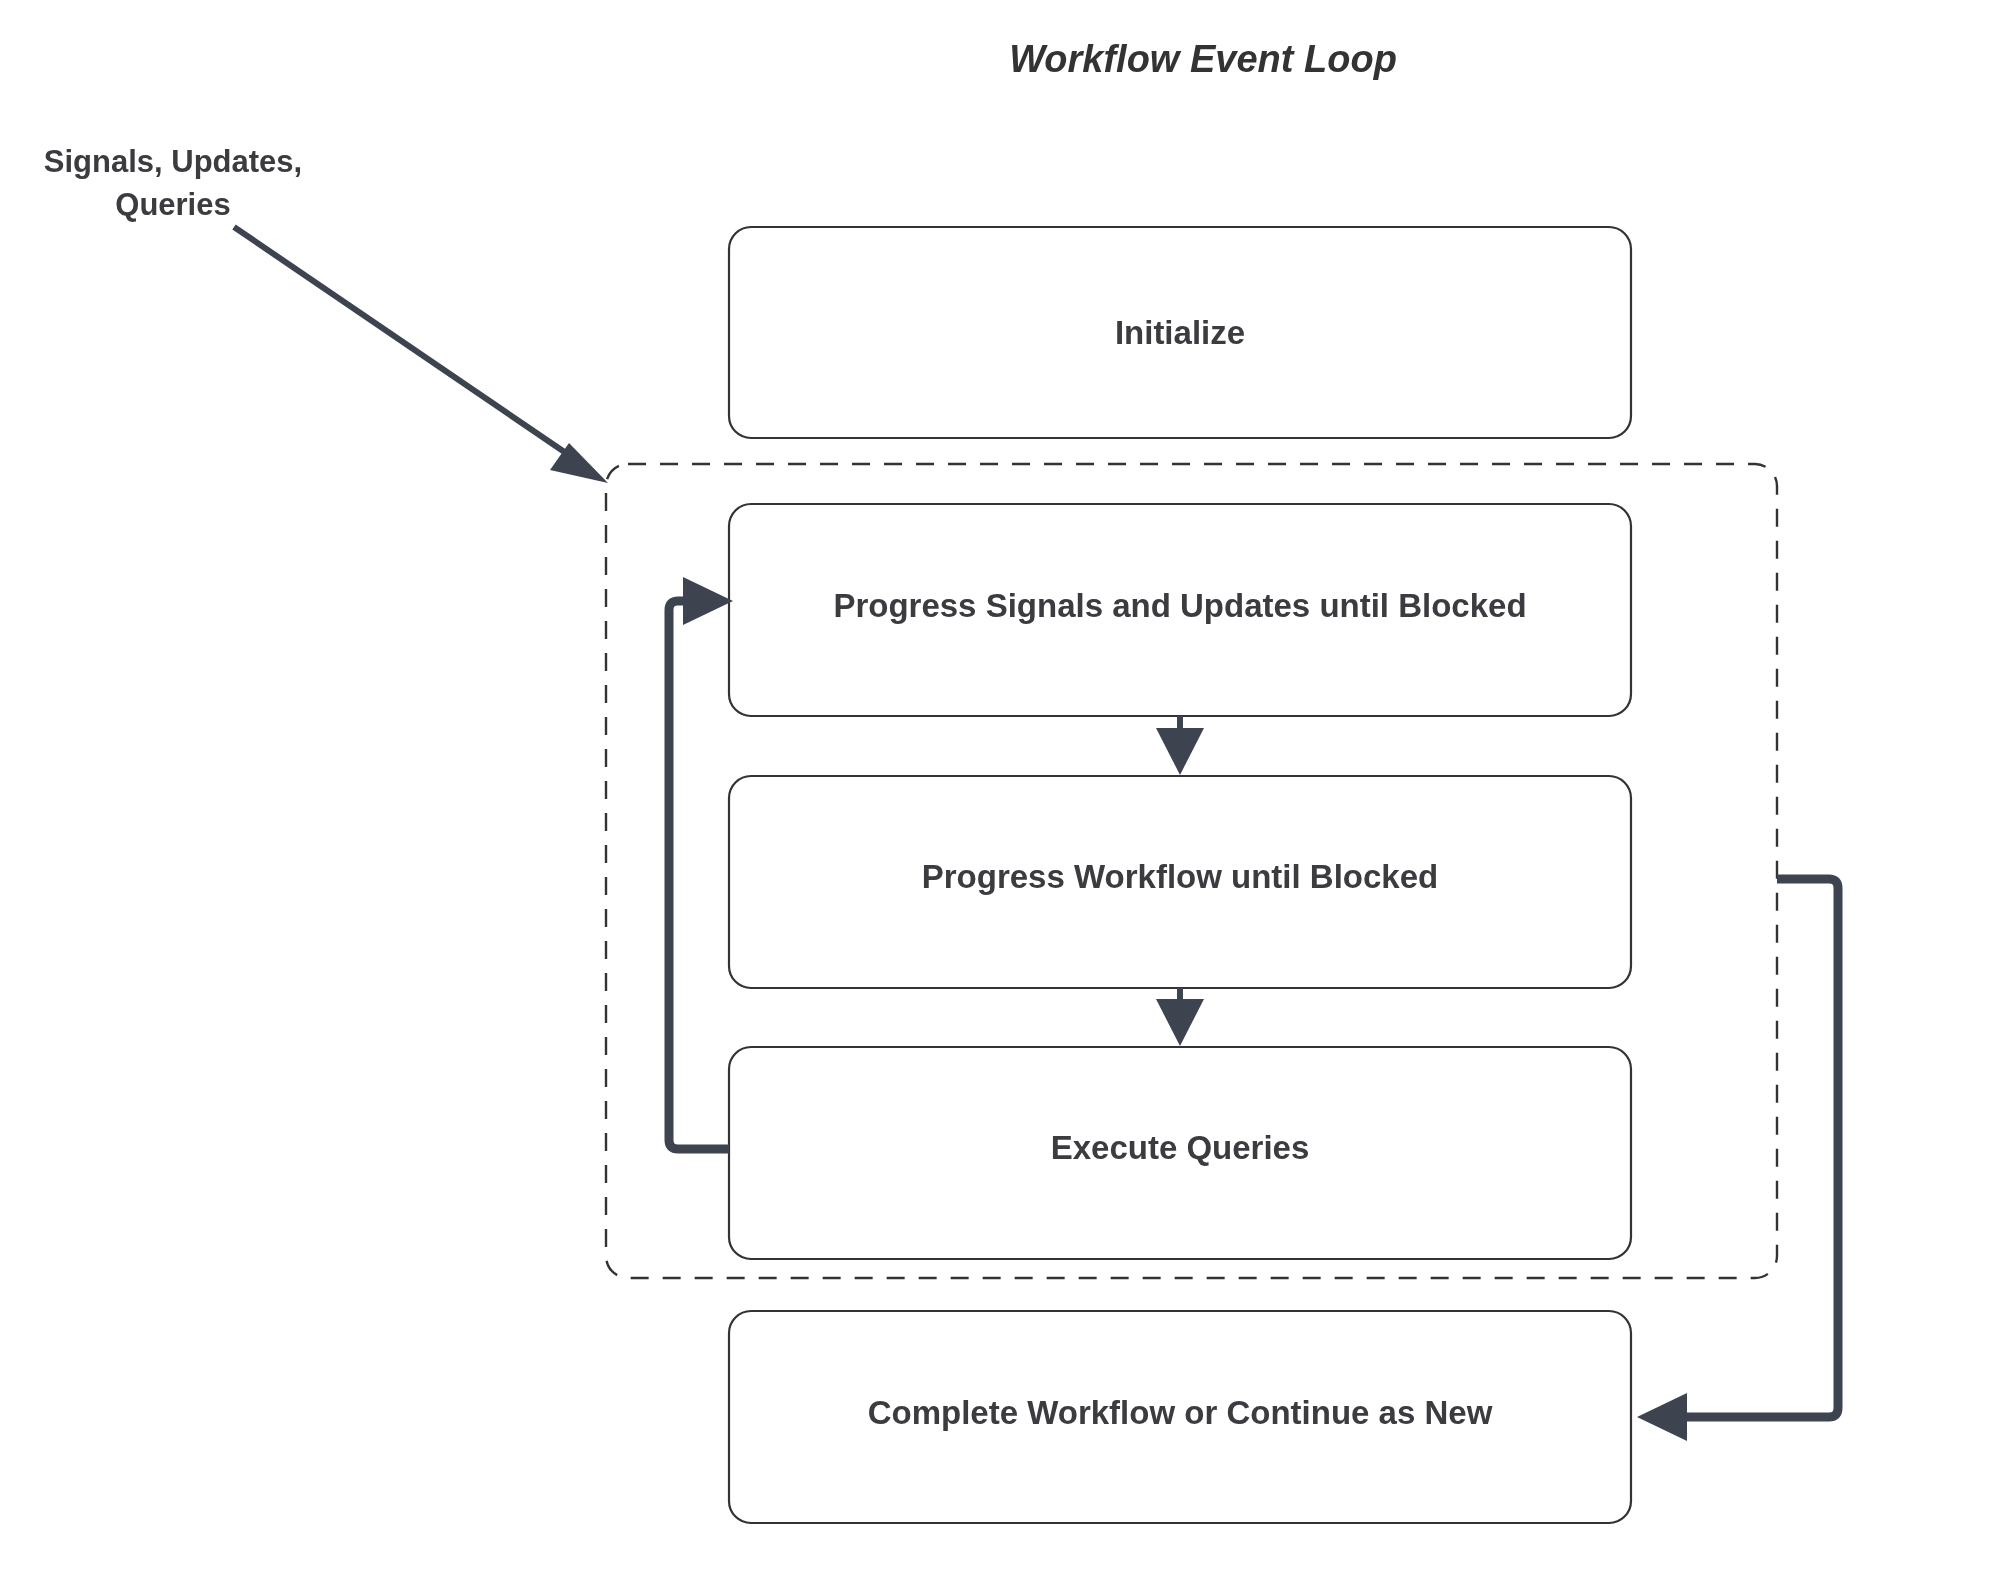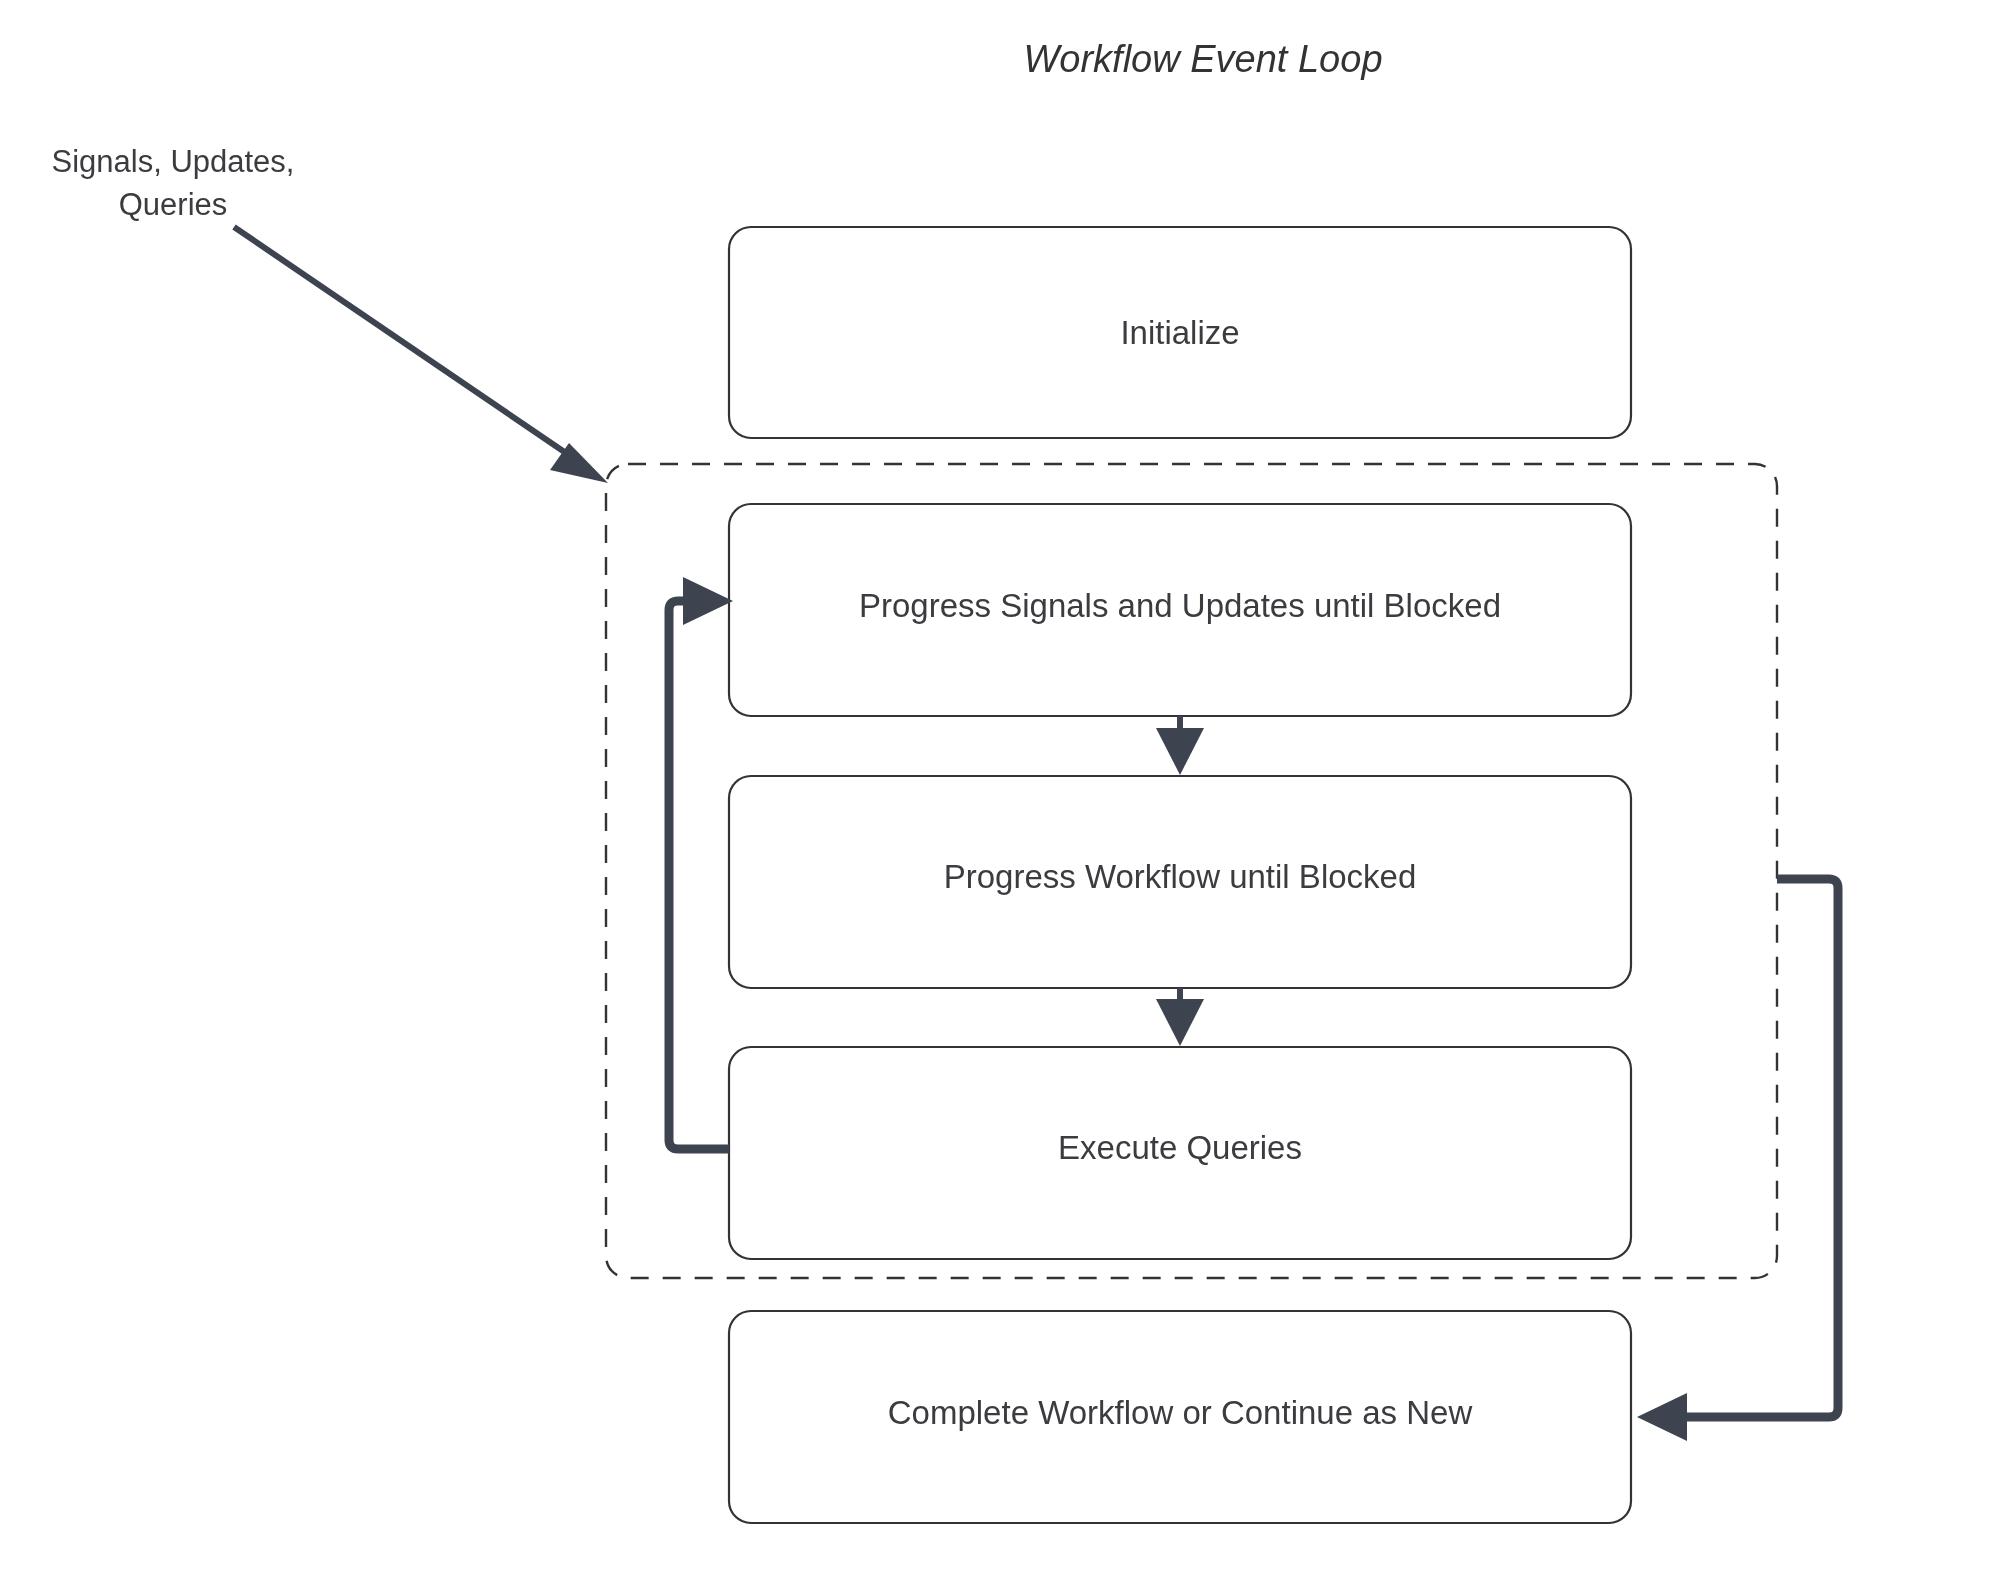--- a/index.html
+++ b/index.html
@@ -11,20 +11,21 @@
     width: 2006px;
     height: 1576px;
     overflow: hidden;
     font-family: "Liberation Sans", sans-serif;
   }
   #diagram-root {
     position: relative;
     width: 2006px;
     height: 1576px;
     background: #ffffff;
+    font-weight: bold;
   }
   svg.diagram-canvas {
     position: absolute;
     left: 0;
     top: 0;
     width: 2006px;
     height: 1576px;
     display: block;
   }
   .diagram-title {

